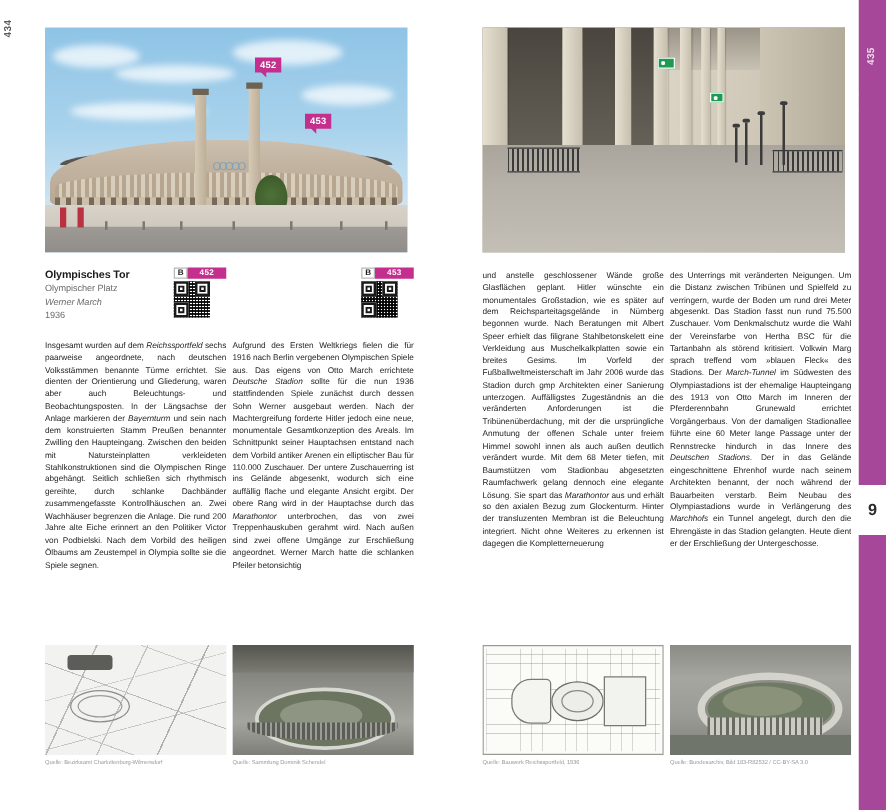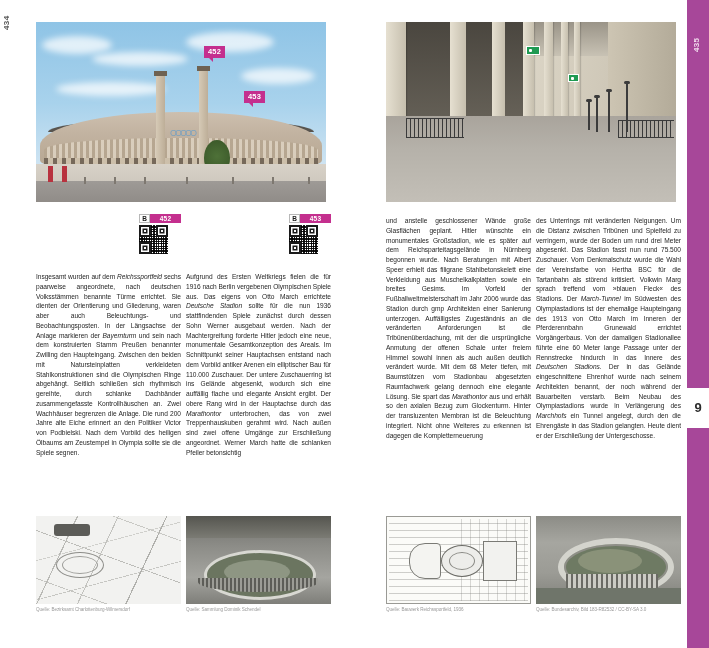--- a/index.html
+++ b/index.html
@@ -654,20 +654,26 @@
 
     <div class="hr-lamp" style="left:240px; top:62px; height:48px;"></div>
     <div class="hr-lamp" style="left:222px; top:70px; height:40px;"></div>
     <div class="hr-lamp" style="left:210px; top:76px; height:34px;"></div>
     <div class="hr-lamp" style="left:202px; top:80px; height:28px;"></div>
 
     <div class="exit-sign" style="left:140px; top:24px;"></div>
     <div class="exit-sign" style="left:182px; top:52px; width:9px; height:6px;"></div>
   </div>
 
+  <div class="entry e1">
+    <div class="entry-title">Olympisches Tor</div>
+    <div class="entry-line">Olympischer Platz</div>
+    <div class="entry-line ital">Werner March</div>
+    <div class="entry-line">1936</div>
+  </div>
 
   <div class="badge-block b1">
     <div class="badge-row">
       <div class="badge-letter">B</div>
       <div class="badge-num">452</div>
     </div>
     <div class="qr">
         <span class="qr-bl"></span>
       </div>
   </div>

